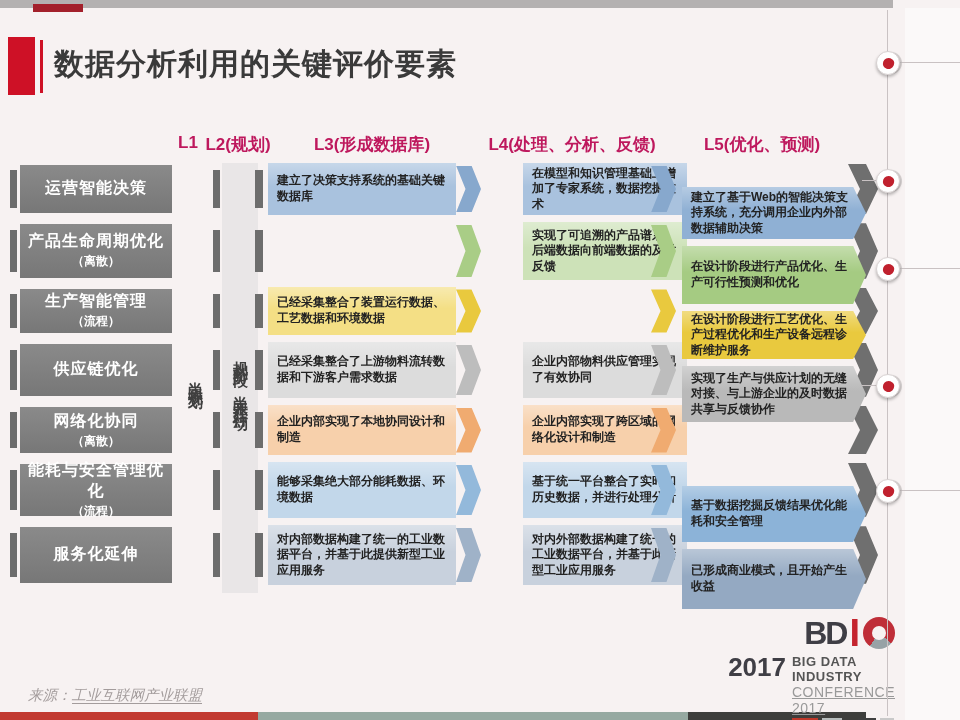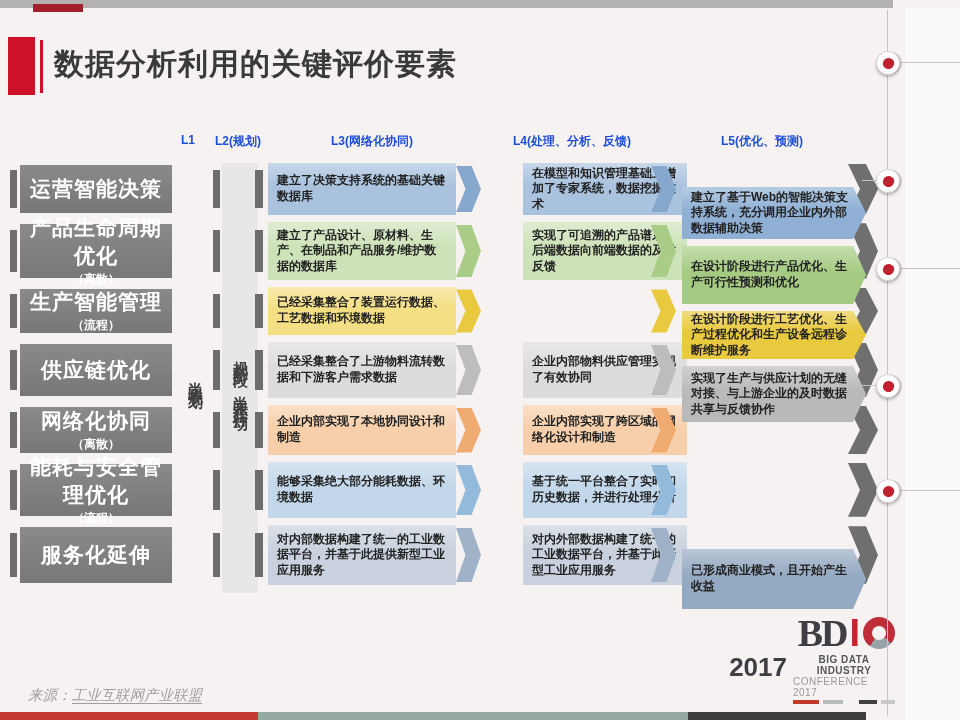--- a/index.html
+++ b/index.html
@@ -10,33 +10,33 @@
   .topbar{position:absolute;left:0;top:0;width:893px;height:8px;background:#b4b1b1;}
   .topbar-red{position:absolute;left:33px;top:4px;width:50px;height:8px;background:#a3202b;}
   .right-band{position:absolute;left:905px;top:8px;width:55px;height:712px;background:rgba(255,255,255,.55);}
 
   
   .title-block-red{position:absolute;left:8px;top:37px;width:27px;height:58px;background:var(--accent-red,#ce1126);}
   .title-line{position:absolute;left:40px;top:40px;width:3px;height:53px;background:var(--accent-red,#ce1126);}
   .page-title{position:absolute;left:54px;top:44px;font-size:30px;font-weight:bold;color:#3a3a3a;letter-spacing:1px;margin:0;}
 
   
-  .col-head{position:absolute;top:133px;transform:translateX(-50%);font-size:12px;font-weight:bold;color:#1d4ed8;white-space:nowrap;}
+  .col-head{position:absolute;top:133px;transform:translateX(-50%);font-size:17px;font-weight:bold;color:#be185d;white-space:nowrap;}
 
   
   .table{position:absolute;left:0;top:163px;width:960px;display:flex;flex-direction:column;gap:7px;}
   .row{position:relative;width:100%;}
   .tick{position:absolute;top:14%;height:72%;background:#6d6d6d;}
   .tick.t1{left:10px;width:7px;}
   .tick.t2{left:213px;width:7px;}
   .tick.t3{left:255px;width:8px;}
   .label-box{position:absolute;left:20px;top:4%;width:152px;height:92%;
     background:linear-gradient(#8a8a8a,#777);color:#fff;display:flex;flex-direction:column;
     align-items:center;justify-content:center;text-align:center;}
-  .label-box .main{font-size:21px;font-weight:bold;letter-spacing:1px;}
+  .label-box .main{font-size:16px;font-weight:bold;letter-spacing:1px;}
   .label-box .sub{font-size:12px;font-weight:bold;margin-top:1px;}
   .cell{position:absolute;top:0;height:100%;box-sizing:border-box;display:flex;align-items:center;
     font-size:12px;font-weight:600;color:#222;line-height:1.3;padding:4px 9px;
     background-color:var(--cell);background-image:linear-gradient(rgba(255,255,255,.35),rgba(255,255,255,0) 45%);}
   .cell.l3{left:268px;width:188px;}
   .cell.l4{left:487px;width:164px;margin-left:36px;}
   .cell.l5{left:682px;width:184px;z-index:2;background-color:var(--l5);
     clip-path:polygon(0 0,93% 0,100% 50%,93% 100%,0 100%);margin-top:24px;}
   .chev{position:absolute;top:5%;height:90%;width:25px;background:var(--dark);
     clip-path:polygon(0 0,62% 0,100% 50%,62% 100%,0 100%,38% 50%);}
@@ -55,30 +55,30 @@
   .tl-line{position:absolute;left:887px;top:10px;width:1px;height:706px;background:#c9c2c3;z-index:3;}
   .tl-conn{position:absolute;height:1px;background:#c9c2c3;z-index:3;}
   .tl-node{position:absolute;left:876px;width:22px;height:22px;border-radius:50%;background:#fff;
     border:1px solid #d8d2d2;box-shadow:0 2px 3px rgba(0,0,0,.25),3px 0 0 -1px rgba(190,185,185,.6);
     z-index:4;display:flex;align-items:center;justify-content:center;}
   .tl-node .dot{width:11px;height:11px;border-radius:50% 42% 50% 46%;background:#c0212e;transform:rotate(20deg);}
 
   
   .logo{position:absolute;left:735px;top:614px;width:160px;z-index:2;}
   .logo-top{display:flex;align-items:center;justify-content:flex-end;gap:1px;}
-  .logo-bd{font-size:38px;font-weight:bold;color:#3f3e45;letter-spacing:-2px;line-height:1;font-family:Liberation Serif, serif;}
+  .logo-bd{font-size:32px;font-weight:bold;color:#3f3e45;letter-spacing:-2px;line-height:1;}
   .logo-i{font-size:38px;font-weight:bold;color:#c4242e;line-height:1;margin-left:2px;}
   .logo-donut{width:32px;height:32px;border-radius:50%;margin-left:2px;position:relative;
     background:conic-gradient(#bf2e38 0 130deg,#97a2a6 130deg 215deg,#bf2e38 215deg 360deg);}
   .logo-donut::after{content:"";position:absolute;left:9px;top:9px;width:14px;height:14px;border-radius:50%;background:#f7f2f2;}
   .logo-bottom{display:flex;align-items:flex-start;justify-content:flex-end;gap:6px;margin-top:2px;}
   .logo-year{font-size:26px;font-weight:bold;color:#3f3e45;line-height:1;}
   .logo-lines{display:flex;flex-direction:column;align-items:flex-start;}
-  .logo-line1{font-size:10px;font-weight:bold;color:#555;letter-spacing:.5px;text-align:center;}
-  .logo-line2{font-size:10px;color:#999;letter-spacing:.5px;}
+  .logo-line1{font-size:13px;font-weight:bold;color:#555;letter-spacing:.5px;}
+  .logo-line2{font-size:14px;color:#999;letter-spacing:.5px;text-decoration:underline;}
   .logo-bars{display:flex;gap:4px;margin-top:2px;align-items:center;}
   .bar{height:4px;}
   .bar.b1{width:26px;background:#c0392b;}
   .bar.b2{width:20px;background:#b7bdbd;}
   .bar.sp{width:8px;background:transparent;}
   .bar.b3{width:18px;background:#3f3f3f;}
   .bar.b4{width:14px;background:#c9c9c9;}
 
   
   .source{position:absolute;left:28px;top:686px;font-size:14.5px;font-style:italic;color:#a39c9c;}
@@ -96,21 +96,21 @@
   <div class="topbar"></div>
   <div class="topbar-red"></div>
   <div class="right-band"></div>
 
   <div class="title-block-red"></div>
   <div class="title-line"></div>
   <h1 class="page-title">数据分析利用的关键评价要素</h1>
 
   <div class="col-head" style="left:188px">L1</div>
   <div class="col-head" style="left:238px">L2(规划)</div>
-  <div class="col-head" style="left:372px">L3(网络化协同)</div>
+  <div class="col-head" style="left:372px">L3(形成数据库)</div>
   <div class="col-head" style="left:572px">L4(处理、分析、反馈)</div>
   <div class="col-head" style="left:762px">L5(优化、预测)</div>
 
   <div class="l2-panel">
     <div class="v-text">规划阶段　尚未开始行动</div>
   </div>
   <div class="l1-text">
     <div class="v-text">尚未规划</div>
   </div>
 
@@ -132,21 +132,20 @@
     </div>
 
     <div class="row" style="height: 58px; --cell: #cde2b8; --dark: #a9cd86; --l5: #a5cb82;">
       <span class="tick t1"></span>
       <div class="label-box">
         <div class="main">产品生命周期优化</div>
         <div class="sub">（离散）</div>
       </div>
       <span class="tick t2"></span>
       <span class="tick t3"></span>
-      <div class="cell l3">建立了产品设计、原材料、生产、在制品和产品服务/维护数据的数据库</div>
       <div class="chev c34"></div>
       <div class="cell l4">实现了可追溯的产品谱系、后端数据向前端数据的及时反馈</div>
       <div class="chev c45"></div>
       <div class="end-arrow"></div>
       <div class="cell l5">在设计阶段进行产品优化、生产可行性预测和优化</div>
     </div>
 
     <div class="row" style="height: 48px; --cell: #f4df85; --dark: #e9c93e; --l5: #e9c93e;">
       <span class="tick t1"></span>
       <div class="label-box">
@@ -199,20 +198,21 @@
         <div class="main">能耗与安全管理优化</div>
         <div class="sub">（流程）</div>
       </div>
       <span class="tick t2"></span>
       <span class="tick t3"></span>
       <div class="cell l3">能够采集绝大部分能耗数据、环境数据</div>
       <div class="chev c34"></div>
       <div class="cell l4">基于统一平台整合了实时和历史数据，并进行处理分析</div>
       <div class="chev c45"></div>
       <div class="end-arrow"></div>
+      <div class="cell l5">基于数据挖掘反馈结果优化能耗和安全管理</div>
     </div>
 
     <div class="row" style="height: 60px; --cell: #c8d1dd; --dark: #9fb2c8; --l5: #94a9c2;">
       <span class="tick t1"></span>
       <div class="label-box">
         <div class="main">服务化延伸</div>
 
       </div>
       <span class="tick t2"></span>
       <span class="tick t3"></span>

